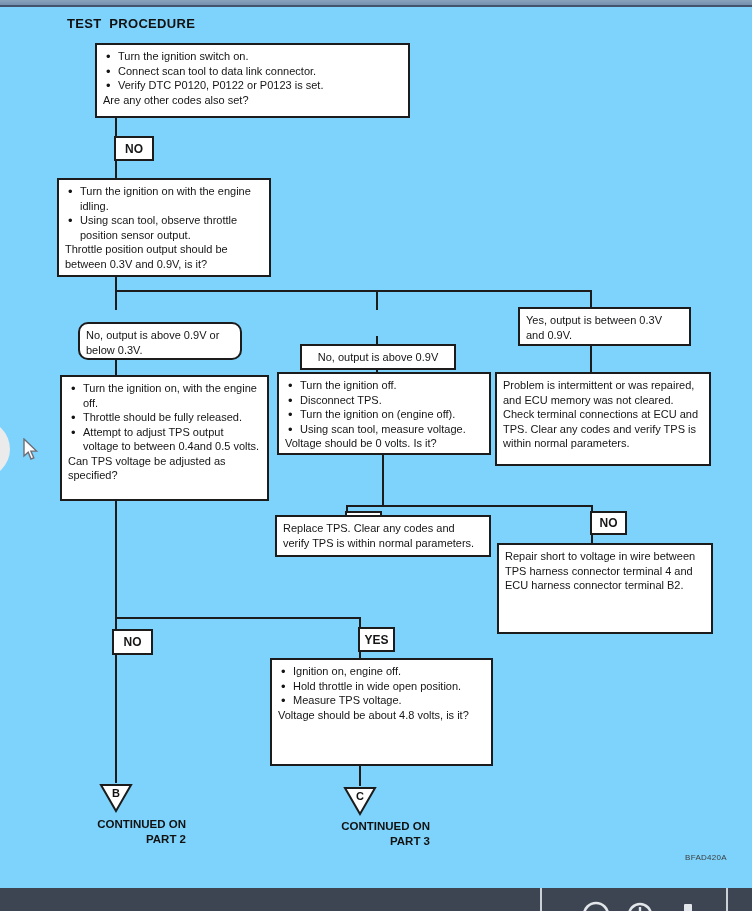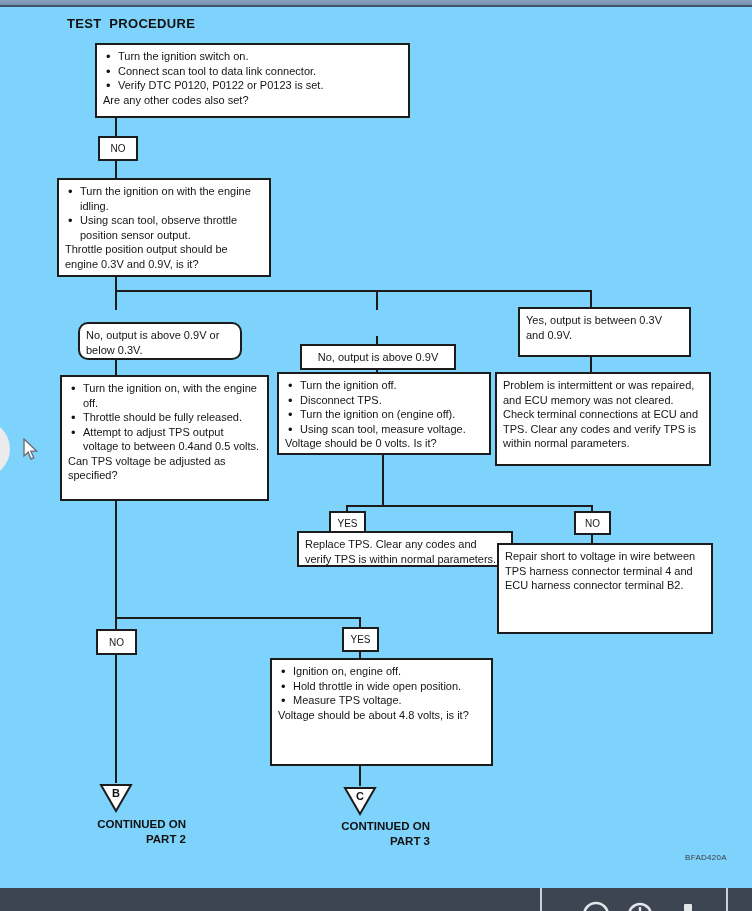--- a/index.html
+++ b/index.html
@@ -19,21 +19,21 @@
   }
   .fbox {
     position:absolute; background:#fff; border:2px solid #1c1c1c;
     font-size:11px; line-height:1.32; padding:4px 6px; color:#151515;
   }
   .fbox ul { list-style:none; }
   .fbox li { position:relative; padding-left:15px; }
   .fbox li::before { content:"\2022"; position:absolute; left:3px; top:-1px; font-size:13px; }
   .lbl {
     position:absolute; background:#fff; border:2px solid #1c1c1c;
-    font-size:10px; font-weight:normal; display:flex; align-items:center; justify-content:center;
+    font-size:12px; font-weight:bold; display:flex; align-items:center; justify-content:center;margin-left:16px;
   }
   .vline, .hline { position:absolute; background:#1c1c1c; }
   .vline { width:2px; } .hline { height:2px; }
   .caption {
     position:absolute; text-align:right; font-weight:bold; font-size:11.5px; line-height:15px; color:#111;
   }
   .tri { position:absolute; }
   .figure-code {
     position:absolute; left:685px; top:853px; font-size:8px; letter-spacing:0.3px; color:#3c3c3c;
   }
@@ -89,26 +89,26 @@
     <div>Are any other codes also set?</div>
   </div>
 
   <div class="lbl" style="left:98px; top:136px; width:40px; height:25px;">NO</div>
 
   <div class="fbox" style="left:57px; top:178px; width:214px; height:99px;">
     <ul>
       <li>Turn the ignition on with the engine idling.</li>
       <li>Using scan tool, observe throttle position sensor output.</li>
     </ul>
-    <div>Throttle position output should be engine 0.3V and 0.9V, is it?</div>
+    <div>Throttle position output should be between 0.3V and 0.9V, is it?</div>
   </div>
 
   <div class="fbox" style="left:78px; top:322px; width:164px; height:38px;border-radius:10px;">No, output is above 0.9V or below 0.3V.</div>
   <div class="fbox" style="left:300px; top:310px; width:156px; height:26px; text-align:center;margin-top:34px;">No, output is above 0.9V</div>
-  <div class="fbox" style="left:518px; top:307px; width:173px; height:50px;">Yes, output is between 0.3V and 0.9V.</div>
+  <div class="fbox" style="left:518px; top:307px; width:173px; height:39px;">Yes, output is between 0.3V and 0.9V.</div>
 
   <div class="fbox" style="left:60px; top:375px; width:209px; height:126px;">
     <ul>
       <li>Turn the ignition on, with the engine off.</li>
       <li>Throttle should be fully released.</li>
       <li>Attempt to adjust TPS output voltage to between 0.4and 0.5 volts.</li>
     </ul>
     <div>Can TPS voltage be adjusted as specified?</div>
   </div>
 
@@ -120,21 +120,21 @@
       <li>Using scan tool, measure voltage.</li>
     </ul>
     <div>Voltage should be 0 volts. Is it?</div>
   </div>
 
   <div class="fbox" style="left:495px; top:372px; width:216px; height:94px;">Problem is intermittent or was repaired, and ECU memory was not cleared. Check terminal connections at ECU and TPS. Clear any codes and verify TPS is within normal parameters.</div>
 
   <div class="lbl" style="left:329px; top:511px; width:37px; height:24px;">YES</div>
   <div class="lbl" style="left:574px; top:511px; width:37px; height:24px;">NO</div>
 
-  <div class="fbox" style="left:275px; top:531px; width:216px; height:36px;margin-left:22px;">Replace TPS. Clear any codes and verify TPS is within normal parameters.</div>
+  <div class="fbox" style="left:275px; top:515px; width:216px; height:42px;">Replace TPS. Clear any codes and verify TPS is within normal parameters.</div>
 
   <div class="fbox" style="left:497px; top:543px; width:216px; height:91px;">
     <div>Repair short to voltage in wire between TPS harness connector terminal 4 and ECU harness connector terminal B2.</div>
   </div>
 
   <div class="lbl" style="left:96px; top:629px; width:41px; height:26px;">NO</div>
   <div class="lbl" style="left:342px; top:627px; width:37px; height:25px;">YES</div>
 
   <div class="fbox" style="left:270px; top:658px; width:223px; height:108px;">
     <ul>

